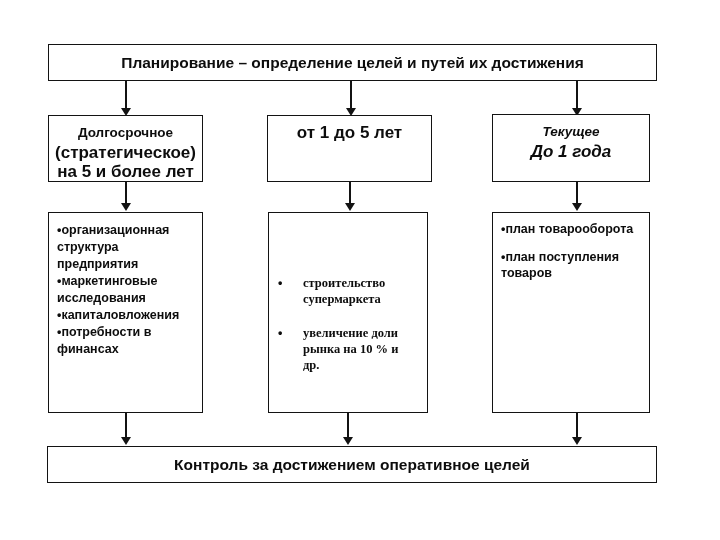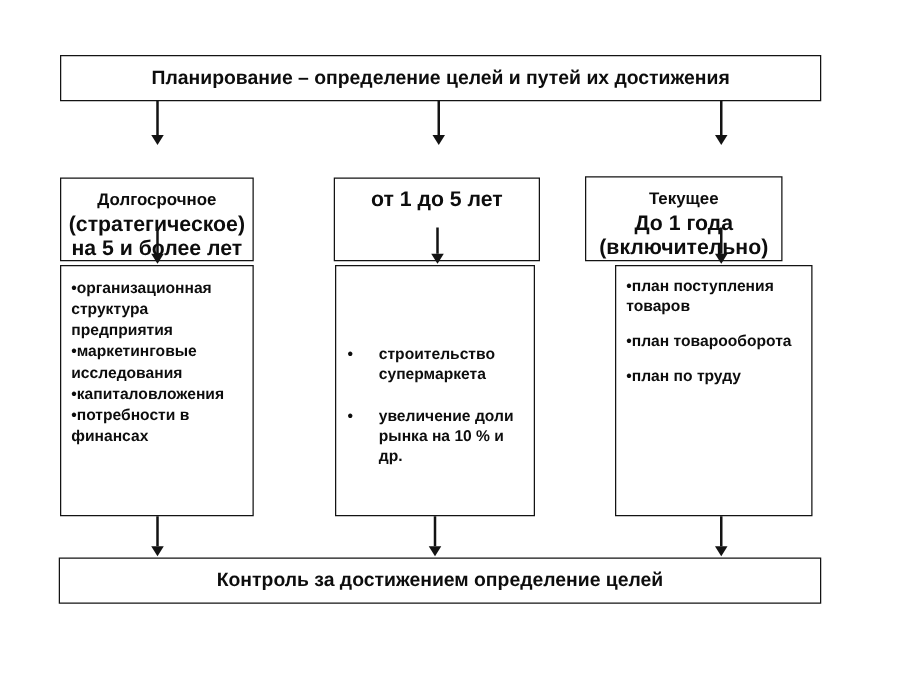--- a/index.html
+++ b/index.html
@@ -35,27 +35,26 @@
     left: 47px; top: 446px; width: 610px; height: 37px;
     display: flex; align-items: center; justify-content: center;
     font-size: 15.5px;
     text-align: center;
   }
   
   .hdr {
     top: 115px; height: 67px;
     text-align: center;
     padding-top: 7px;
-    margin-top: 27px;
   }
   .hdr .h1 { font-size: 13.5px; line-height: 20px; }
   .hdr .h2 { font-size: 17px; line-height: 19px; }
   #hdr-col1 { left: 48px;  width: 155px; }
   #hdr-col2 { left: 267px; width: 165px; }
-  #hdr-col3 { left: 468px; top: 114px; height: 68px; width: 158px; }
+  #hdr-col3 { left: 492px; top: 114px; height: 68px; width: 158px; font-style: italic; }
   
   .mid {
     top: 212px; height: 201px;
     font-size: 12.5px;
   }
   #mid-col1 {
     left: 48px; width: 155px;
     padding: 9px 0 0 8px;
     line-height: 17px;
   }
@@ -70,21 +69,21 @@
   }
   #mid-col1 .li { margin: 0; }
   #mid-col3 .li { margin: 0 0 12px 0; }
   #mid-col2 .li {
     display: flex;
     padding-left: 9px;
     margin-bottom: 18px;
     line-height: 16px;
   }
   #mid-col2 .marker { width: 25px; flex: none; }
-  #mid-col2 .txt { width: 114px; }
+  #mid-col2 .txt { width: 114px; font-family: Liberation Serif, serif; }
   
   .arr {
     position: absolute;
     width: 2px;
     background: #131313;
   }
   .arr::after {
     content: "";
     position: absolute;
     left: -4px;
@@ -119,21 +118,20 @@
     <div class="h1">Долгосрочное</div>
     <div class="h2">(стратегическое)</div>
     <div class="h2">на 5 и более лет</div>
   </div>
   <div class="box hdr" id="hdr-col2">
     <div class="h2">от 1 до 5 лет</div>
   </div>
   <div class="box hdr" id="hdr-col3">
     <div class="h1">Текущее</div>
     <div class="h2">До 1 года</div>
-    <div class="h2">(включительно)</div>
   </div>
 
   <div class="arr" id="arr-m1"></div>
   <div class="arr" id="arr-m2"></div>
   <div class="arr" id="arr-m3"></div>
 
   <div class="box mid" id="mid-col1">
     <div class="li">•организационная структура предприятия</div>
     <div class="li">•маркетинговые исследования</div>
     <div class="li">•капиталовложения</div>
@@ -145,24 +143,23 @@
       <span class="marker">•</span>
       <span class="txt">строительство супермаркета</span>
     </div>
     <div class="li">
       <span class="marker">•</span>
       <span class="txt">увеличение доли рынка на 10 % и др.</span>
     </div>
   </div>
 
   <div class="box mid" id="mid-col3">
+    <div class="li">•план товарооборота</div>
     <div class="li">•план поступления товаров</div>
-    <div class="li">•план товарооборота</div>
-    <div class="li">•план по труду</div>
   </div>
 
   <div class="arr" id="arr-b1"></div>
   <div class="arr" id="arr-b2"></div>
   <div class="arr" id="arr-b3"></div>
 
-  <div class="box footer-box">Контроль за достижением определение целей</div>
+  <div class="box footer-box">Контроль за достижением оперативное целей</div>
 
 </div>
 
 </body></html>

